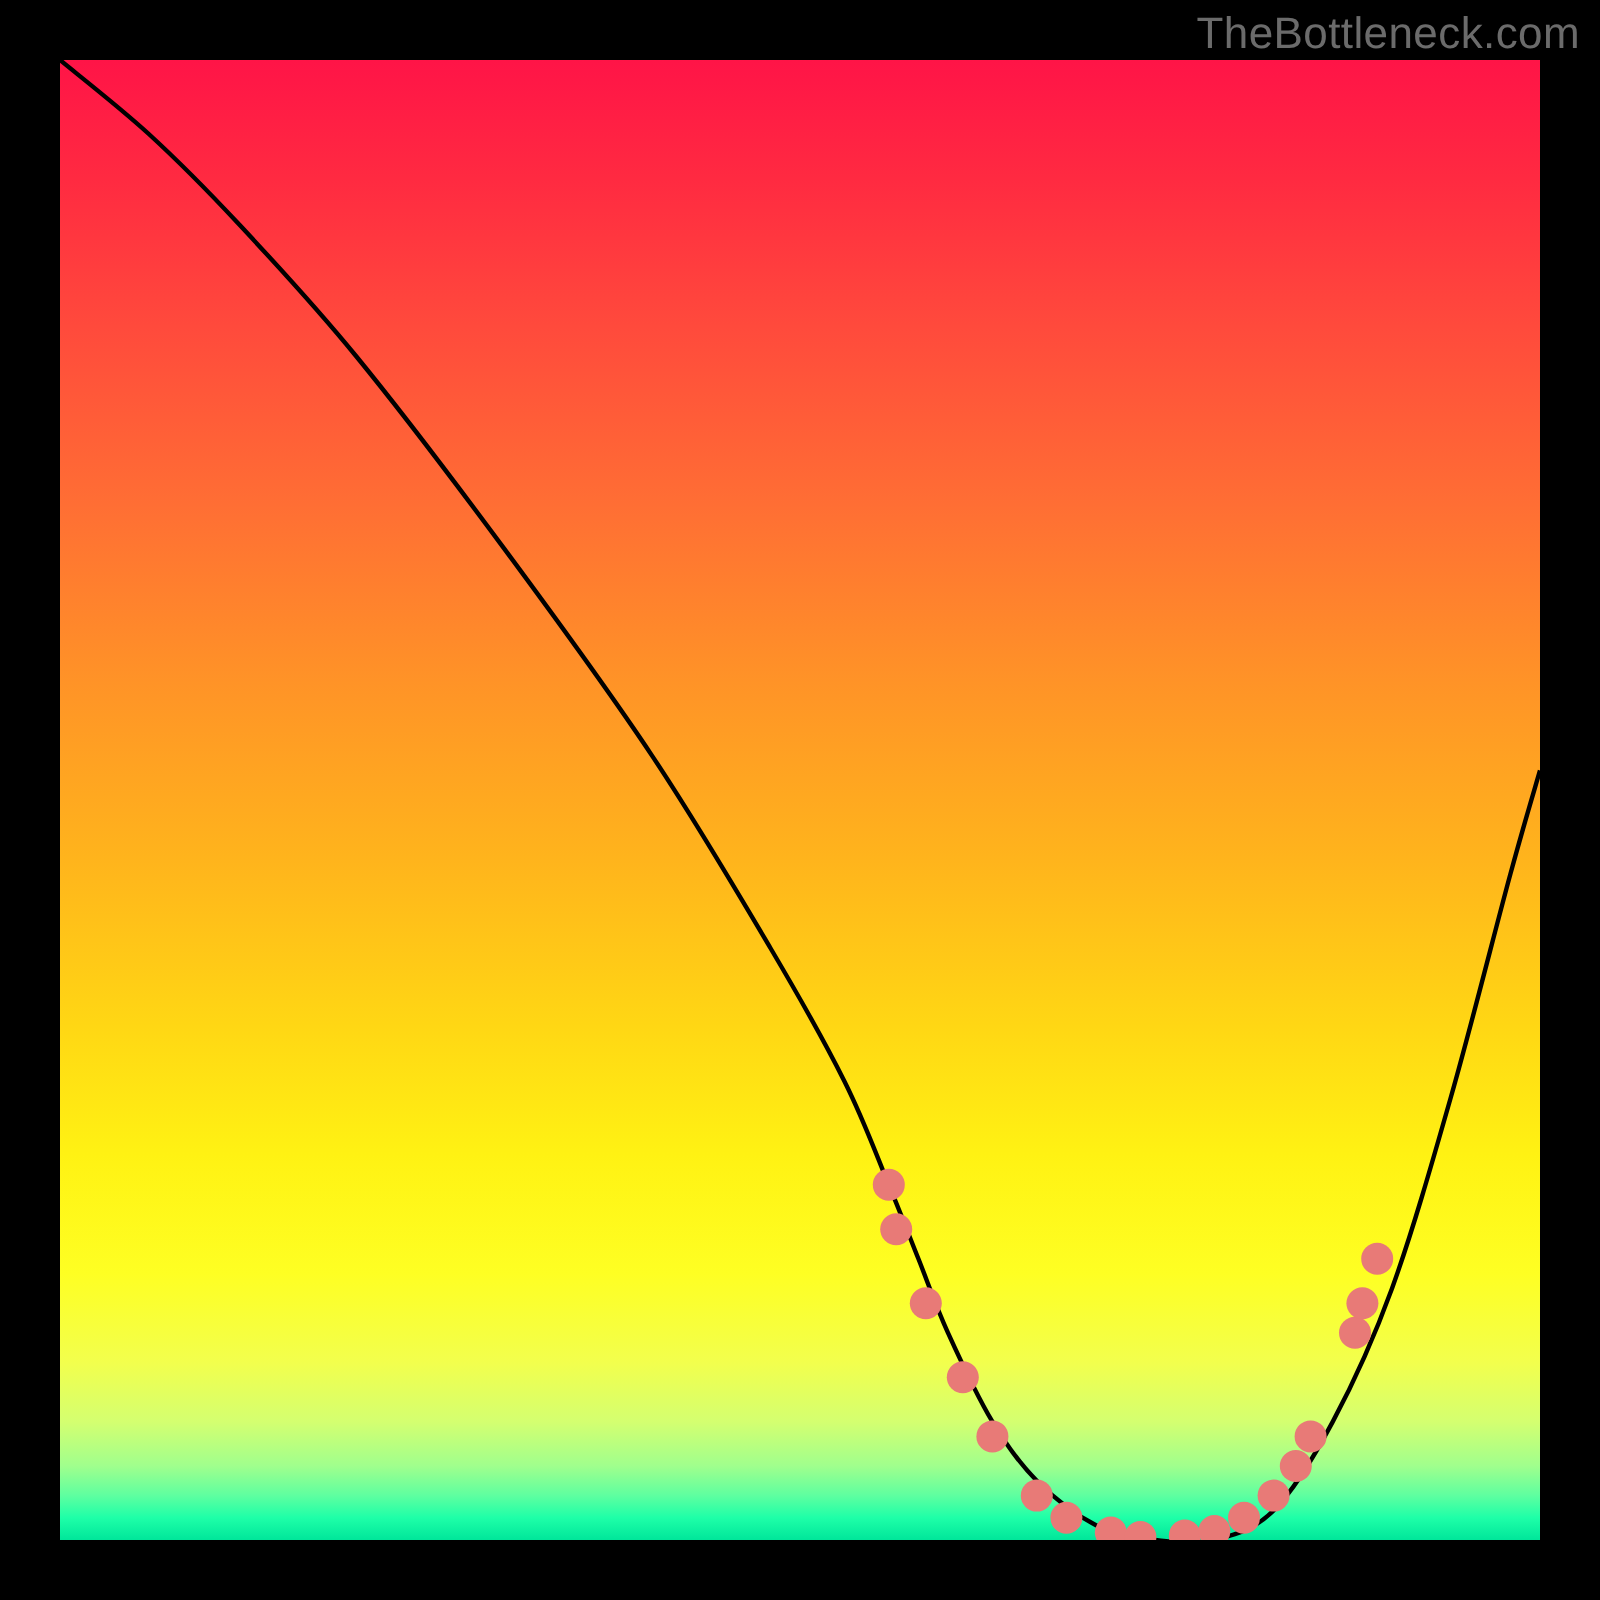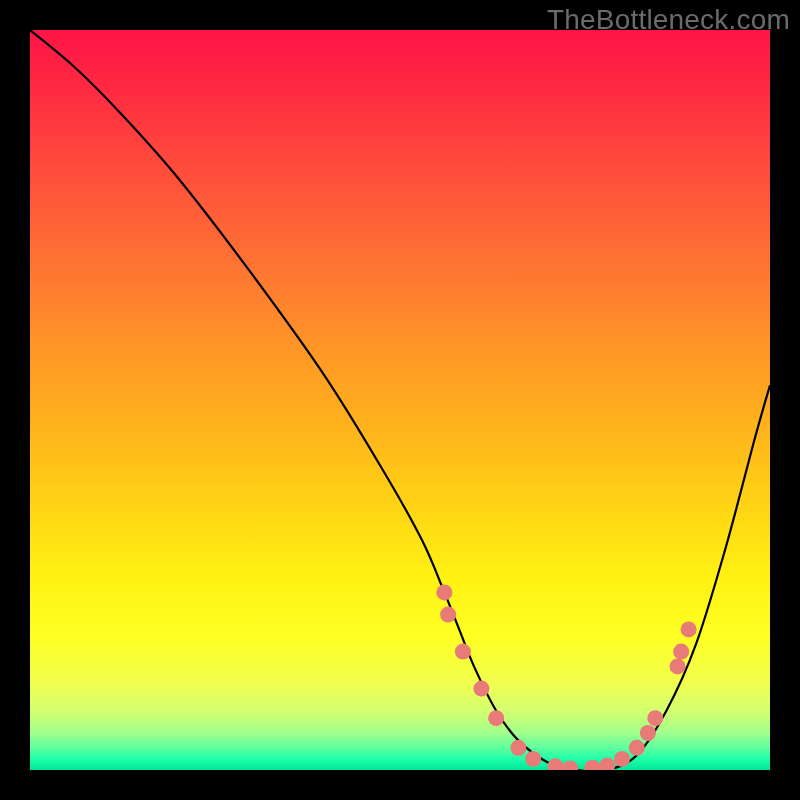--- a/index.html
+++ b/index.html
@@ -57,21 +57,21 @@
     left: 0;
     top: 0;
     width: 740px;
     height: 740px;
   }
   .watermark {
     position: absolute;
     top: 4px;
     right: 10px;
     color: #6b6b6b;
-    font-size: 28px;
+    font-size: 22px;
     letter-spacing: 0.2px;
   }
 </style>
 </head>
 <body>
 
 <div class="frame">
   <div class="plot-area">
     <div class="gradient"></div>
     <svg class="curve" viewBox="0 0 740 740" preserveAspectRatio="none">

